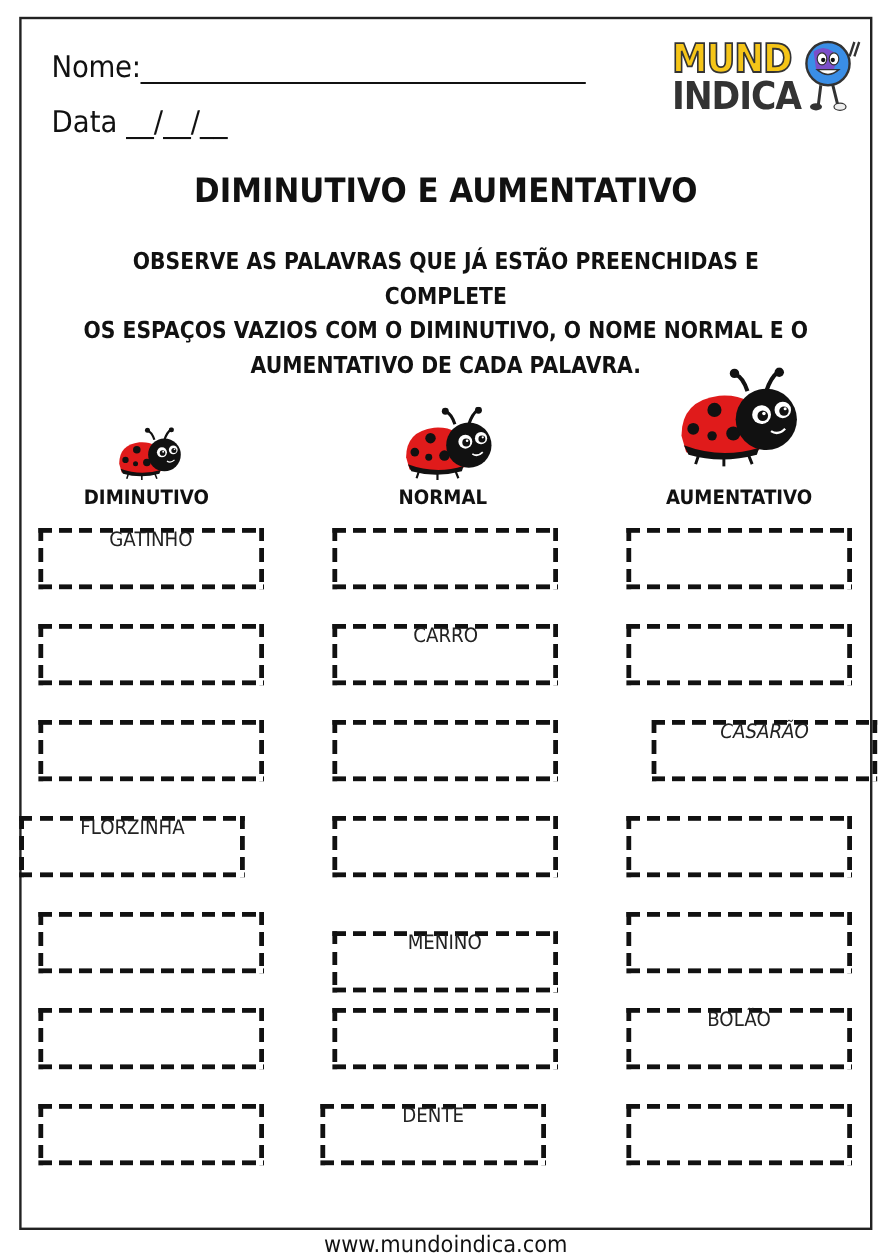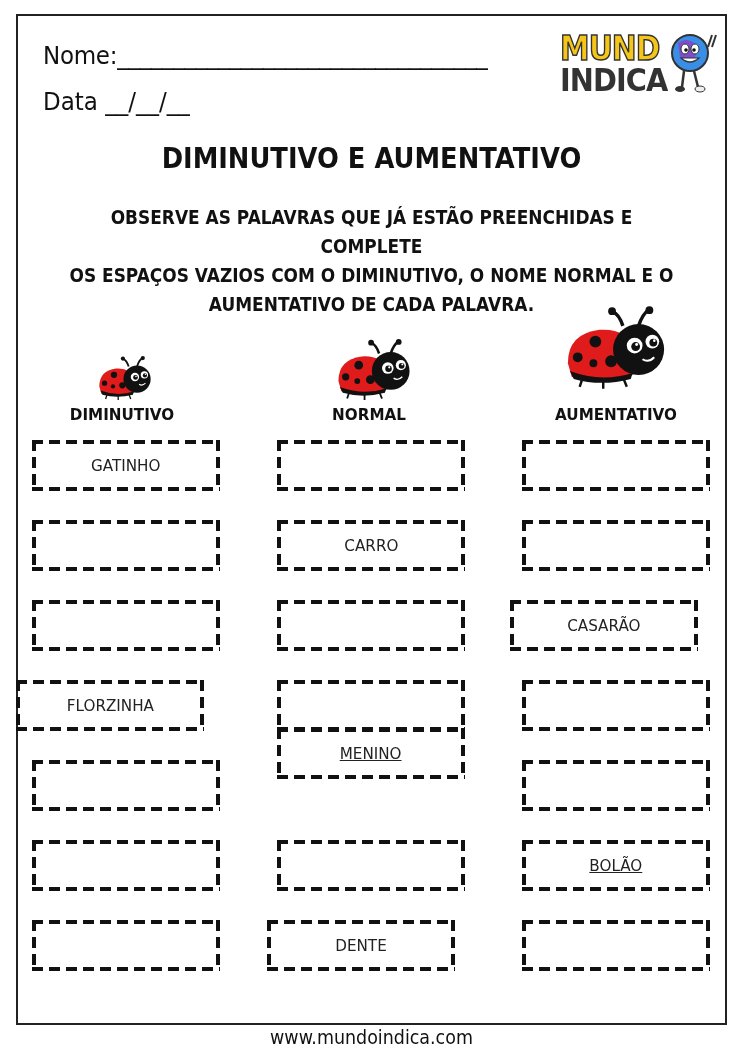--- a/index.html
+++ b/index.html
@@ -18,21 +18,21 @@
   .col-header { position: absolute; top: 405px; font-size: 16.5px; font-weight: 700; text-align: center; width: 190px; transform: scaleX(0.92); }
   .box { position: absolute; width: 188px; height: 51px; box-sizing: border-box;
     background-image:
       repeating-linear-gradient(90deg, #111 0 11px, transparent 11px 17px),
       repeating-linear-gradient(90deg, #111 0 11px, transparent 11px 17px),
       repeating-linear-gradient(180deg, #111 0 11px, transparent 11px 17px),
       repeating-linear-gradient(180deg, #111 0 11px, transparent 11px 17px);
     background-size: 100% 4px, 100% 4px, 4px 100%, 4px 100%;
     background-position: 0 0, 0 100%, 0 0, 100% 0;
     background-repeat: no-repeat;
-    display: flex; align-items: center; justify-content: center;
+    display: flex; justify-content: center;
     font-size: 16.5px; color: #222; }
   .box-text { transform: scaleX(0.92); display: inline-block; }
   .footer { position: absolute; left: 0; width: 743px; top: 1026px; text-align: center; font-size: 19px; color: #111; transform: scaleX(0.92); }
 </style>
 </head>
 <body>
 
 <div class="page-border"></div>
 
 <div class="name-line">Nome:_________________________________</div>
@@ -150,51 +150,51 @@
 <div class="box" style="left:522px; top:520px;">
     <span class="box-text"></span>
   </div>
 
 <div class="box" style="left:32px; top:600px;">
     <span class="box-text"></span>
   </div>
 <div class="box" style="left:277px; top:600px;">
     <span class="box-text"></span>
   </div>
-<div class="box" style="left:510px; top:600px;">
+<div class="box" style="left:543px; top:600px;font-style:italic;">
     <span class="box-text">CASARÃO</span>
   </div>
 
 <div class="box" style="left:16px; top:680px;">
     <span class="box-text">FLORZINHA</span>
   </div>
 <div class="box" style="left:277px; top:680px;">
     <span class="box-text"></span>
   </div>
 <div class="box" style="left:522px; top:680px;">
     <span class="box-text"></span>
   </div>
 
 <div class="box" style="left:32px; top:760px;">
     <span class="box-text"></span>
   </div>
-<div class="box" style="left:277px; top:728px;text-decoration:underline;">
+<div class="box" style="left:277px; top:776px;">
     <span class="box-text">MENINO</span>
   </div>
 <div class="box" style="left:522px; top:760px;">
     <span class="box-text"></span>
   </div>
 
 <div class="box" style="left:32px; top:840px;">
     <span class="box-text"></span>
   </div>
 <div class="box" style="left:277px; top:840px;">
     <span class="box-text"></span>
   </div>
-<div class="box" style="left:522px; top:840px;text-decoration:underline;">
+<div class="box" style="left:522px; top:840px;">
     <span class="box-text">BOLÃO</span>
   </div>
 
 <div class="box" style="left:32px; top:920px;">
     <span class="box-text"></span>
   </div>
 <div class="box" style="left:267px; top:920px;">
     <span class="box-text">DENTE</span>
   </div>
 <div class="box" style="left:522px; top:920px;">

